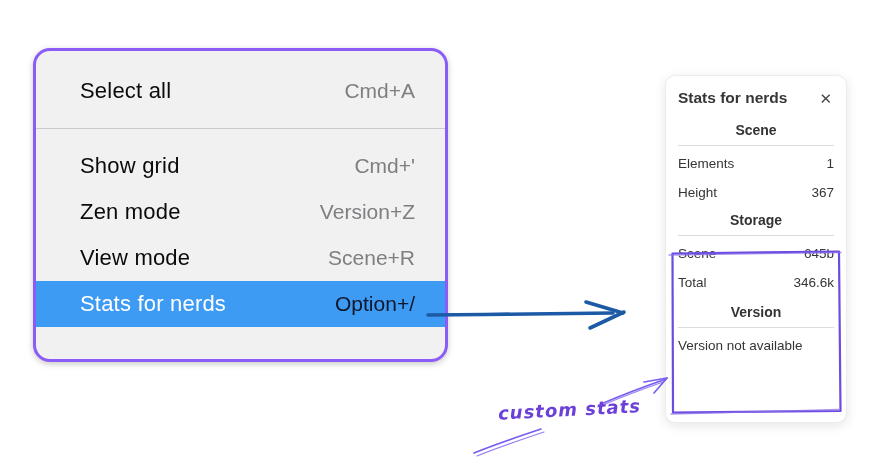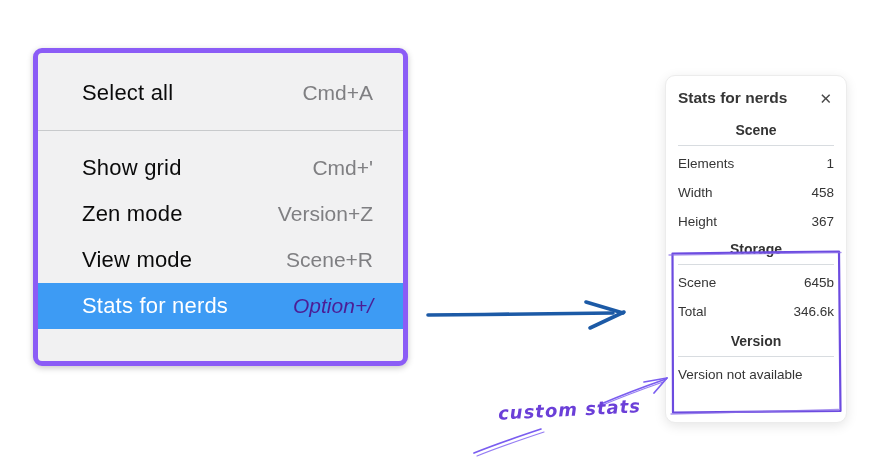--- a/index.html
+++ b/index.html
@@ -3,38 +3,38 @@
 <meta charset="utf-8">
 <style>
   html,body{margin:0;padding:0;background:#fff;}
   #stage{
     position:relative;width:873px;height:461px;background:#ffffff;overflow:hidden;
     font-family:"Liberation Sans", sans-serif;
   }
 
   
   .menu{
-    position:absolute;left:33px;top:48px;width:375px;box-sizing:border-box;
-    background:#f1f1f2;border:5px solid #8b5cf6;border-radius:9px;
+    position:absolute;left:33px;top:48px;width:415px;box-sizing:border-box;
+    background:#f1f1f2;border:3px solid #8b5cf6;border-radius:17px;
     box-shadow:0 2px 6px rgba(0,0,0,0.22);
     overflow:hidden;
   }
   .menu-section{padding:14px 0;}
   .menu-section.first{padding:17px 0 14px;}
   .menu-section.second{padding:14px 0 32px;}
   .menu-divider{height:1px;background:#c8cacc;}
   .menu-item{
     height:46px;display:flex;align-items:center;justify-content:space-between;
     padding:0 30px 0 44px;cursor:default;
   }
   .mi-label{font-size:22px;color:#0b0b0b;letter-spacing:0.2px;}
   .mi-shortcut{font-size:21px;color:#7f7f82;}
   .menu-item.highlighted{background:#3d9bf4;}
   .menu-item.highlighted .mi-label{color:#ffffff;}
-  .menu-item.highlighted .mi-shortcut{color:#4c1d95;font-style:italic;}
+  .menu-item.highlighted .mi-shortcut{color:#0f172a;}
 
   
   .panel{
     position:absolute;left:665px;top:75px;width:182px;height:348px;box-sizing:border-box;
     background:#ffffff;border:1px solid #ececec;border-radius:10px;
     box-shadow:0 3px 12px rgba(0,0,0,0.10);
     padding:13px 12px 12px;color:#363636;
   }
   .panel-header{display:flex;align-items:center;justify-content:space-between;margin-bottom:14px;}
   .panel-title{font-size:15.5px;font-weight:bold;color:#363636;}
@@ -94,24 +94,20 @@
     </div>
 
     <div class="sec">
       <div class="sec-h">Scene</div>
       <div class="sec-hr"></div>
       <div class="stat-row">
         <span>Elements</span>
         <span>1</span>
       </div>
       <div class="stat-row">
-        <span>Width</span>
-        <span>458</span>
-      </div>
-      <div class="stat-row">
         <span>Height</span>
         <span>367</span>
       </div>
     </div>
 
     <div class="sec" style="margin-top:4px;">
       <div class="sec-h">Storage</div>
       <div class="sec-hr"></div>
       <div class="stat-row">
         <span>Scene</span>

